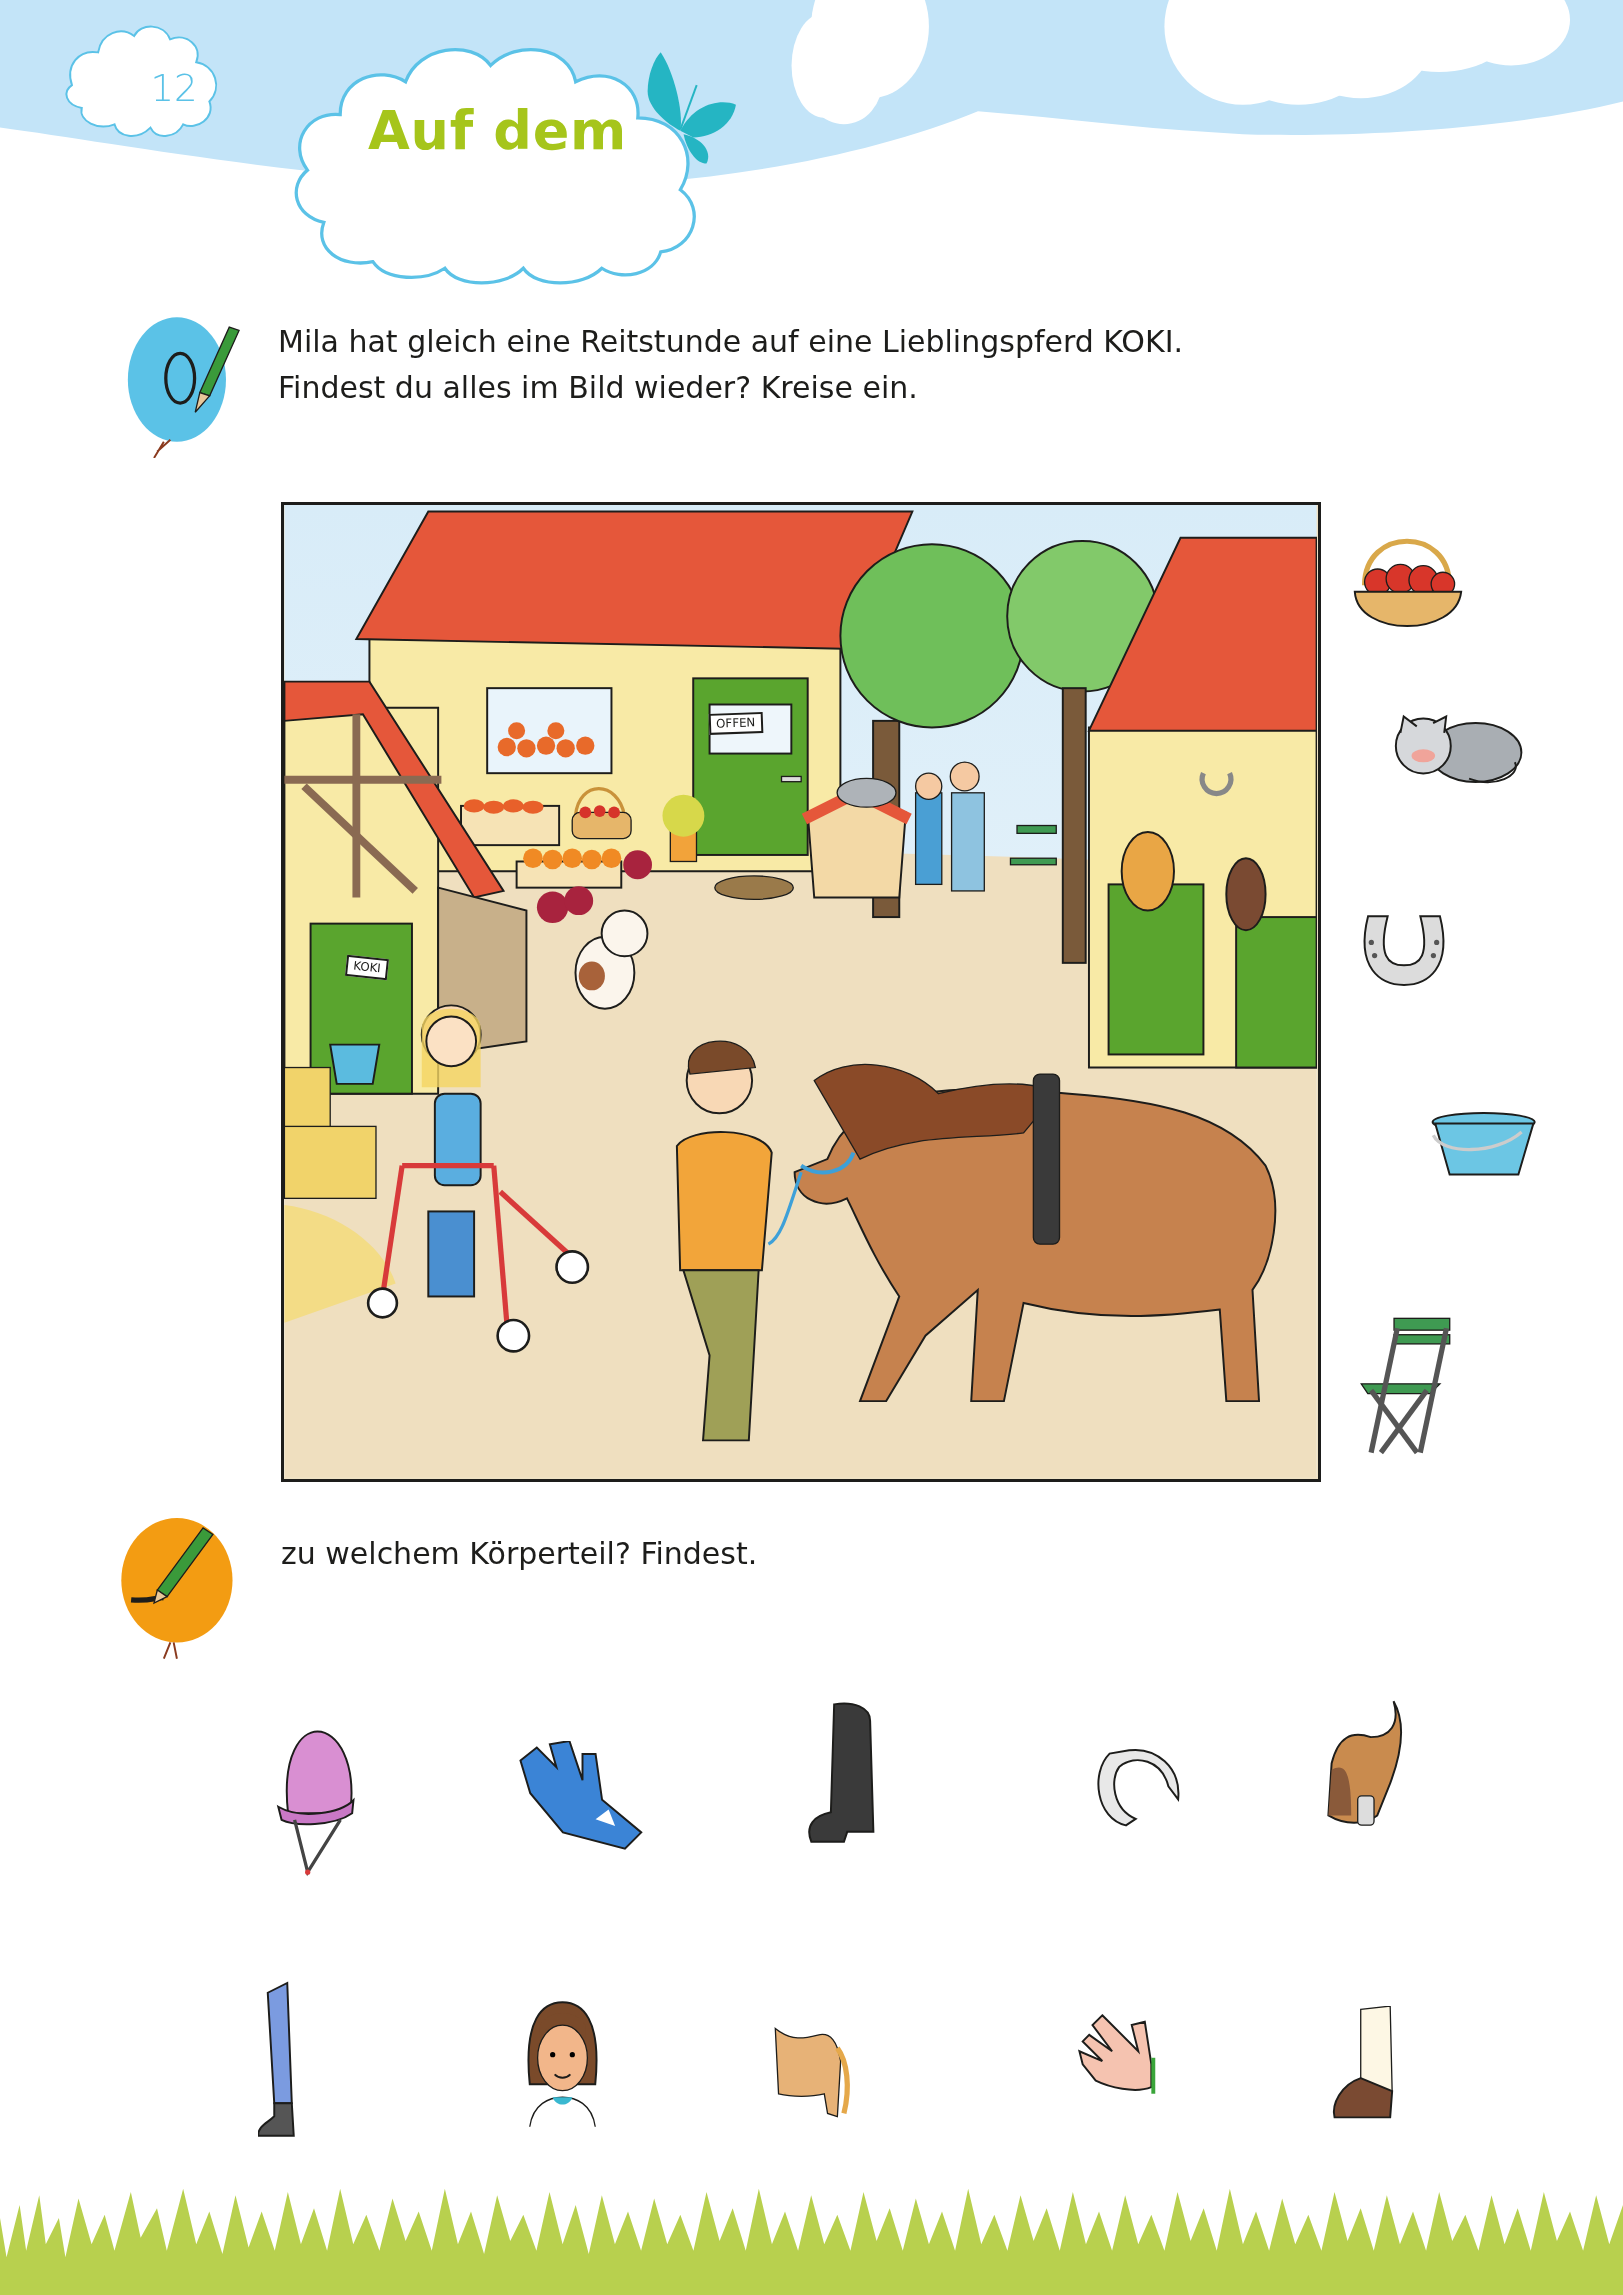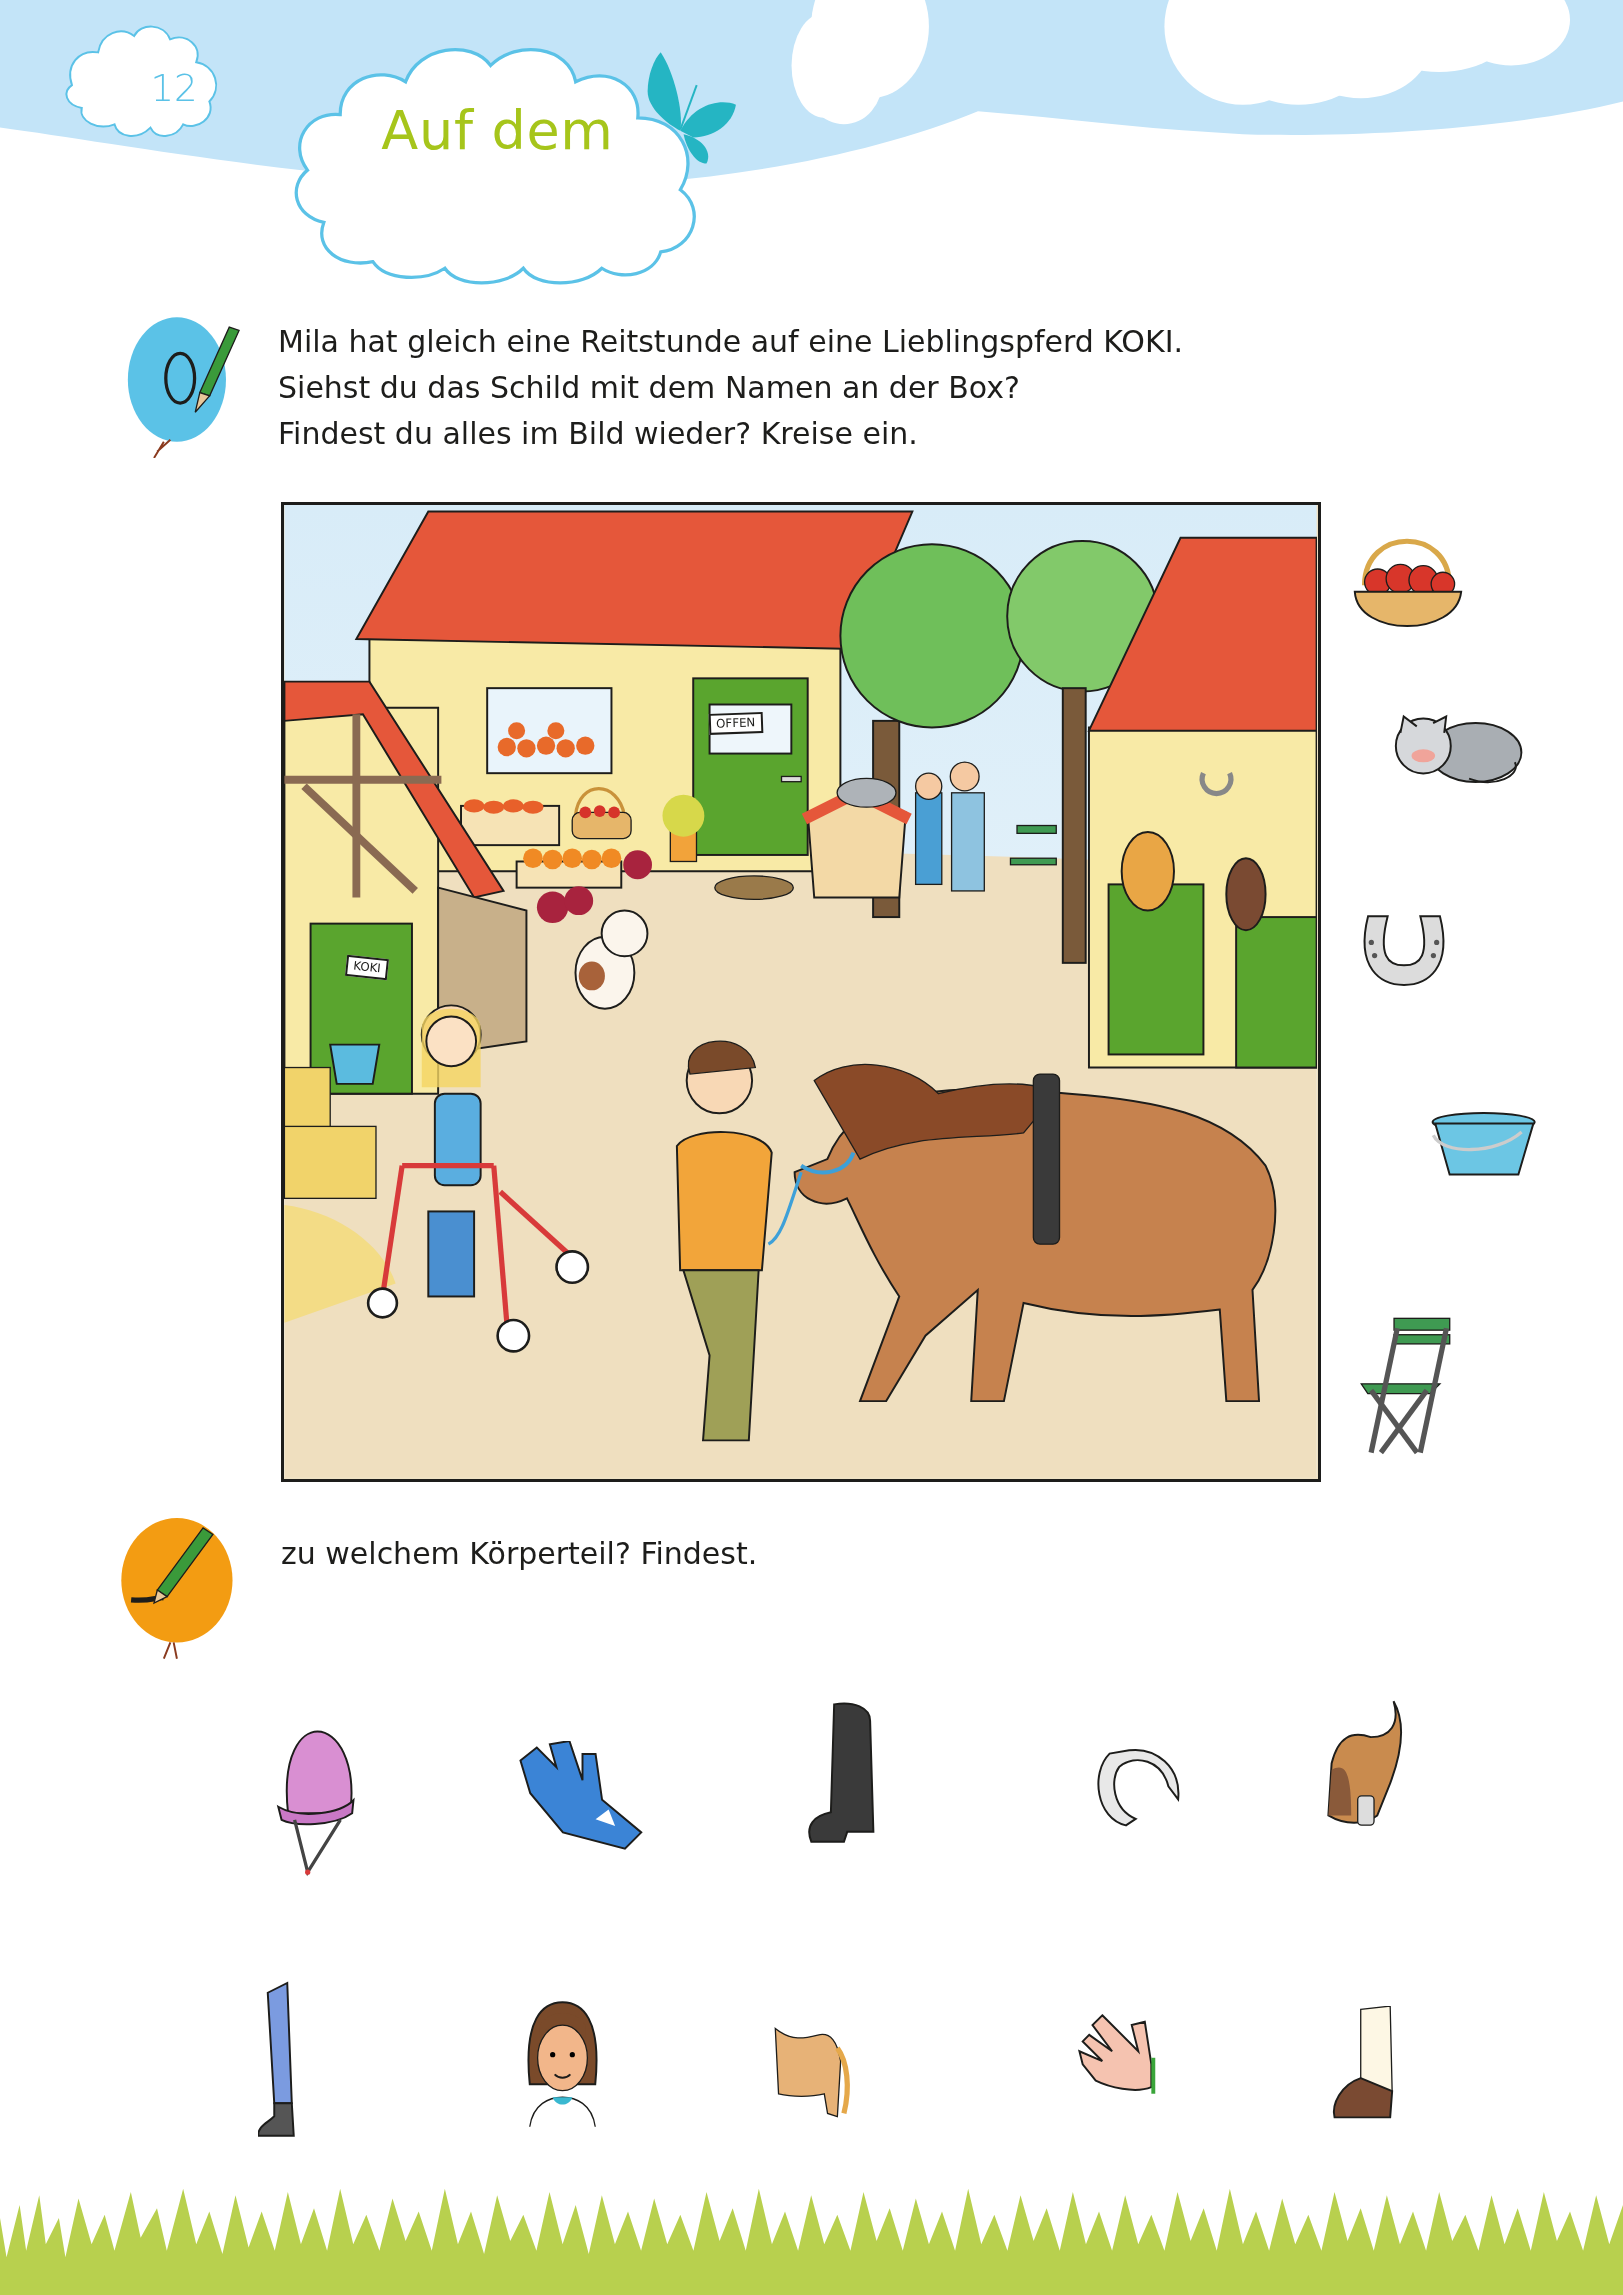--- a/index.html
+++ b/index.html
@@ -9,21 +9,21 @@
   }
   .abs { position: absolute; }
   
   #sky { left: 0; top: 0; width: 1623px; height: 301px; }
   .page-num {
     left: 115px; top: 59px; width: 118px; height: 59px; text-align: center;
     font-size: 37px; color: #5bc2e7; line-height: 59px; font-family: "DejaVu Sans", sans-serif; font-weight: 300;
   }
   .title {
     left: 321px; top: 98px; width: 353px; text-align: center;
-    font-family: "DejaVu Sans", sans-serif; font-weight: normal; font-size: 54px;
+    font-family: "DejaVu Sans", sans-serif; font-weight: bold; font-size: 54px;
     line-height: 65px; color: #a6c51b; letter-spacing: 0.7px;
   }
   
   .task-text {
     font-family: "DejaVu Sans", sans-serif; font-size: 30px; line-height: 46px; color: #1d1d1b;
   }
   .task-text div { white-space: nowrap; }
   
   #scene {
     left: 281px; top: 502px; width: 1040px; height: 980px; box-sizing: border-box;
@@ -76,21 +76,20 @@
   <svg width="144" height="157" viewBox="0 0 220 240">
     <ellipse cx="90" cy="120" rx="75" ry="95" fill="#5bc2e7"></ellipse>
     <path d="M80 212 L60 230 M70 215 L55 240" stroke="#8a3a1e" stroke-width="3"></path>
     <ellipse cx="95" cy="118" rx="22" ry="38" fill="none" stroke="#1d1d1b" stroke-width="5"></ellipse>
     <path d="M125 140 L170 40 L185 45 L140 145 Z" fill="#3a9a3a" stroke="#1d1d1b" stroke-width="2"></path>
     <path d="M125 140 L140 145 L118 170 Z" fill="#e8c89a" stroke="#1d1d1b" stroke-width="2"></path>
   </svg>
 </div>
 <div class="abs task-text" style="left:278px; top:319px;">
   <div>Mila hat gleich eine Reitstunde auf eine Lieblingspferd KOKI.</div>
-  <div>Siehst du das Schild mit dem Namen an der Box?</div>
   <div>Findest du alles im Bild wieder? Kreise ein.</div>
 </div>
 
 <div id="scene" class="abs">
   <svg width="1033" height="972" viewBox="0 0 1578 1486">
     <defs>
       <linearGradient id="skyg" x1="0" y1="0" x2="0" y2="1">
         <stop offset="0" stop-color="#d8ecf8"></stop>
           <stop offset="1" stop-color="#eef6fb"></stop>
       </linearGradient>

